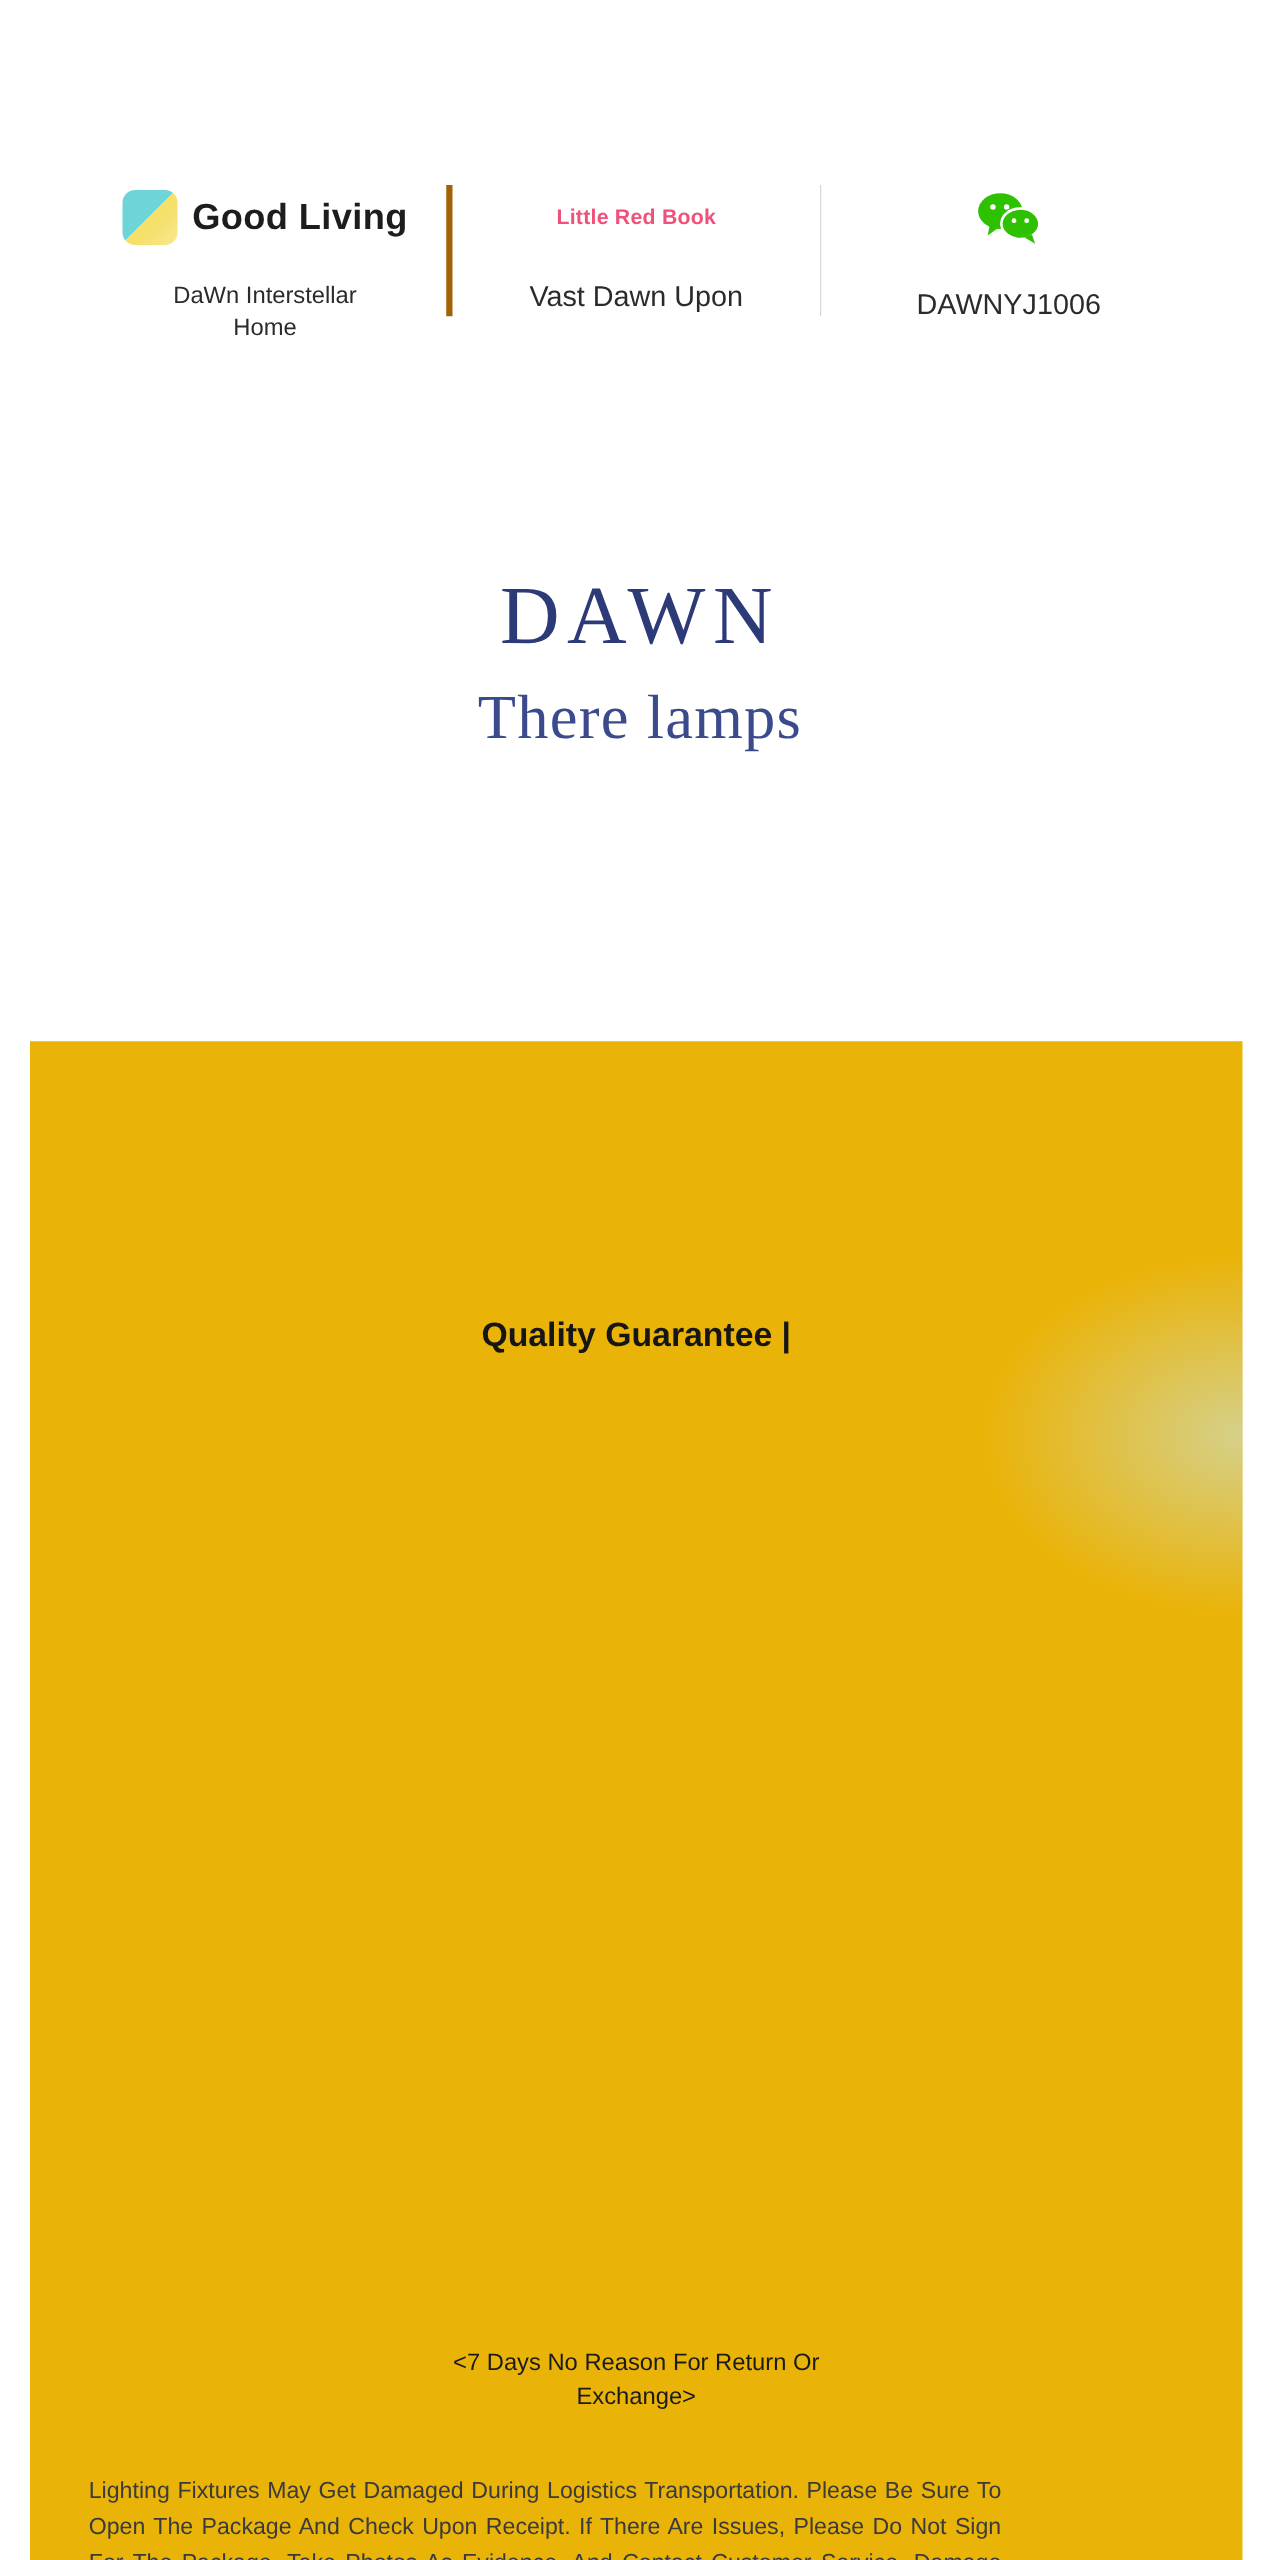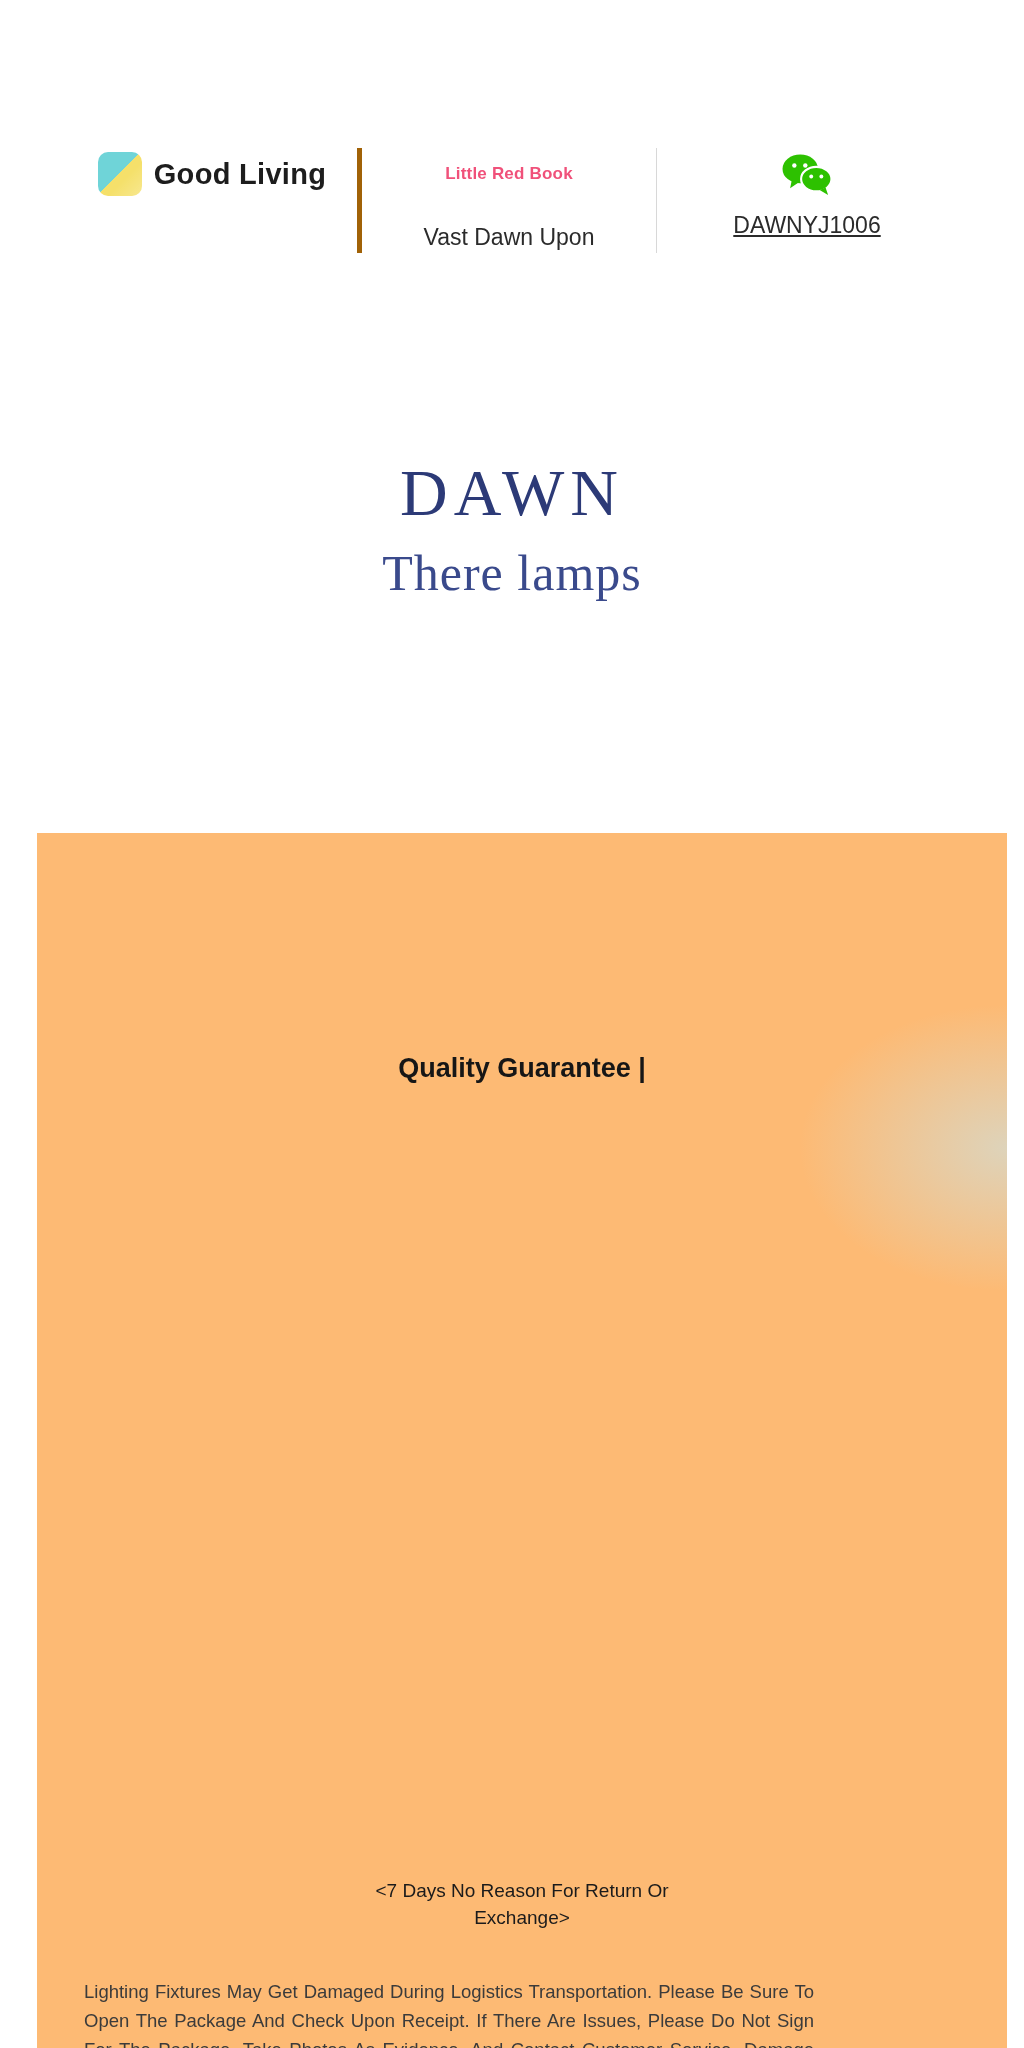--- a/index.html
+++ b/index.html
@@ -50,21 +50,21 @@
 
   .handle {
     margin-top: 24px;
     font-size: 19px;
     color: #2b2b2b;
     text-align: center;
     line-height: 1.35;
     max-width: 190px;
   }
   .handle.wide { max-width: 260px; font-size: 23px; margin-top: 22px; }
-  .handle.wide3 { max-width: 280px; font-size: 23px; margin-top: 10px; text-decoration: underline; }
+  .handle.wide3 { max-width: 280px; font-size: 23px; margin-top: 28px; }
 
   
   .ghost-card {
     position: absolute;
     left: 84px; top: 165px;
     width: 270px; height: 85px;
     background: #fcfcfc;
     border: 1px solid #f0f0f0;
     z-index: -1;
   }
@@ -96,24 +96,24 @@
     font-size: 50px;
     color: #3a4a8c;
     letter-spacing: 1px;
     margin-top: 22px;
     line-height: 1;
   }
 
   
   .panel {
     position: absolute;
-    top: 833px; left: 37px;
+    top: 833px; left: 24px;
     width: 970px;
     min-height: 1215px;
-    background: #fdba74;
+    background: #eab308;
   }
   .panel .bleed-blue {
     position: absolute;
     right: 0; top: 170px;
     width: 210px; height: 290px;
     background: radial-gradient(ellipse at right, rgba(196,232,244,0.55), rgba(242,242,242,0) 70%);
   }
 
   h2.section {
     margin: 0;
@@ -153,20 +153,21 @@
 <div class="ghost-card"></div>
 <div class="ghost-card2"></div>
 
 <div class="social-bar">
 
   <div class="social-col c1">
     <div class="brand-row">
       <span class="gl-logo"></span>
       <span class="gl-text">Good Living</span>
     </div>
+    <div class="handle">DaWn Interstellar Home</div>
   </div>
 
   <div class="social-col c2">
     <div class="brand-row">
       <span class="xhs-text">Little Red Book</span>
     </div>
     <div class="handle wide">Vast Dawn Upon</div>
   </div>
 
   <div class="social-col c3">

